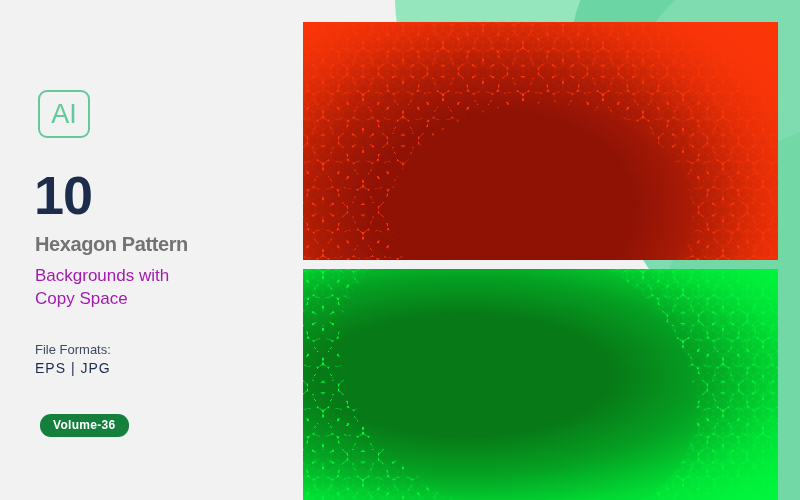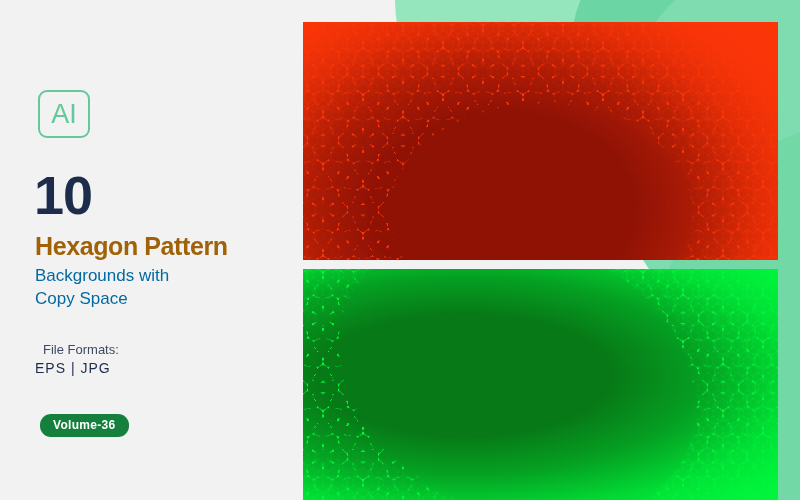--- a/index.html
+++ b/index.html
@@ -37,33 +37,33 @@
   }
 
   .count {
     position:absolute; left:34px; top:168px;
     font-size:54px; font-weight:700; color:#1d2c4b;
     letter-spacing:-1px; line-height:1;
   }
 
   .title {
     position:absolute; left:35px; top:233px;
-    font-size:25px; font-weight:700; color:#a16207;
+    font-size:20px; font-weight:700; color:#737373;
     letter-spacing:-0.4px; line-height:1.1;
   }
 
   .subtitle {
     position:absolute; left:35px; top:265px;
-    font-size:17px; font-weight:400; color:#0369a1;
+    font-size:17px; font-weight:400; color:#a21caf;
     line-height:1.35; white-space:pre-line;
   }
 
   .formats-label {
     position:absolute; left:35px; top:342px;
-    font-size:13px; font-weight:400; color:#3d4a61;margin-left:8px;
+    font-size:13px; font-weight:400; color:#3d4a61;
   }
   .formats-value {
     position:absolute; left:35px; top:360px;
     font-size:14px; font-weight:400; color:#1d2c4b;
     letter-spacing:1px;
   }
 
   .volume-badge {
     position:absolute; left:40px; top:414px;
     padding:5px 13px 6px 13px;

